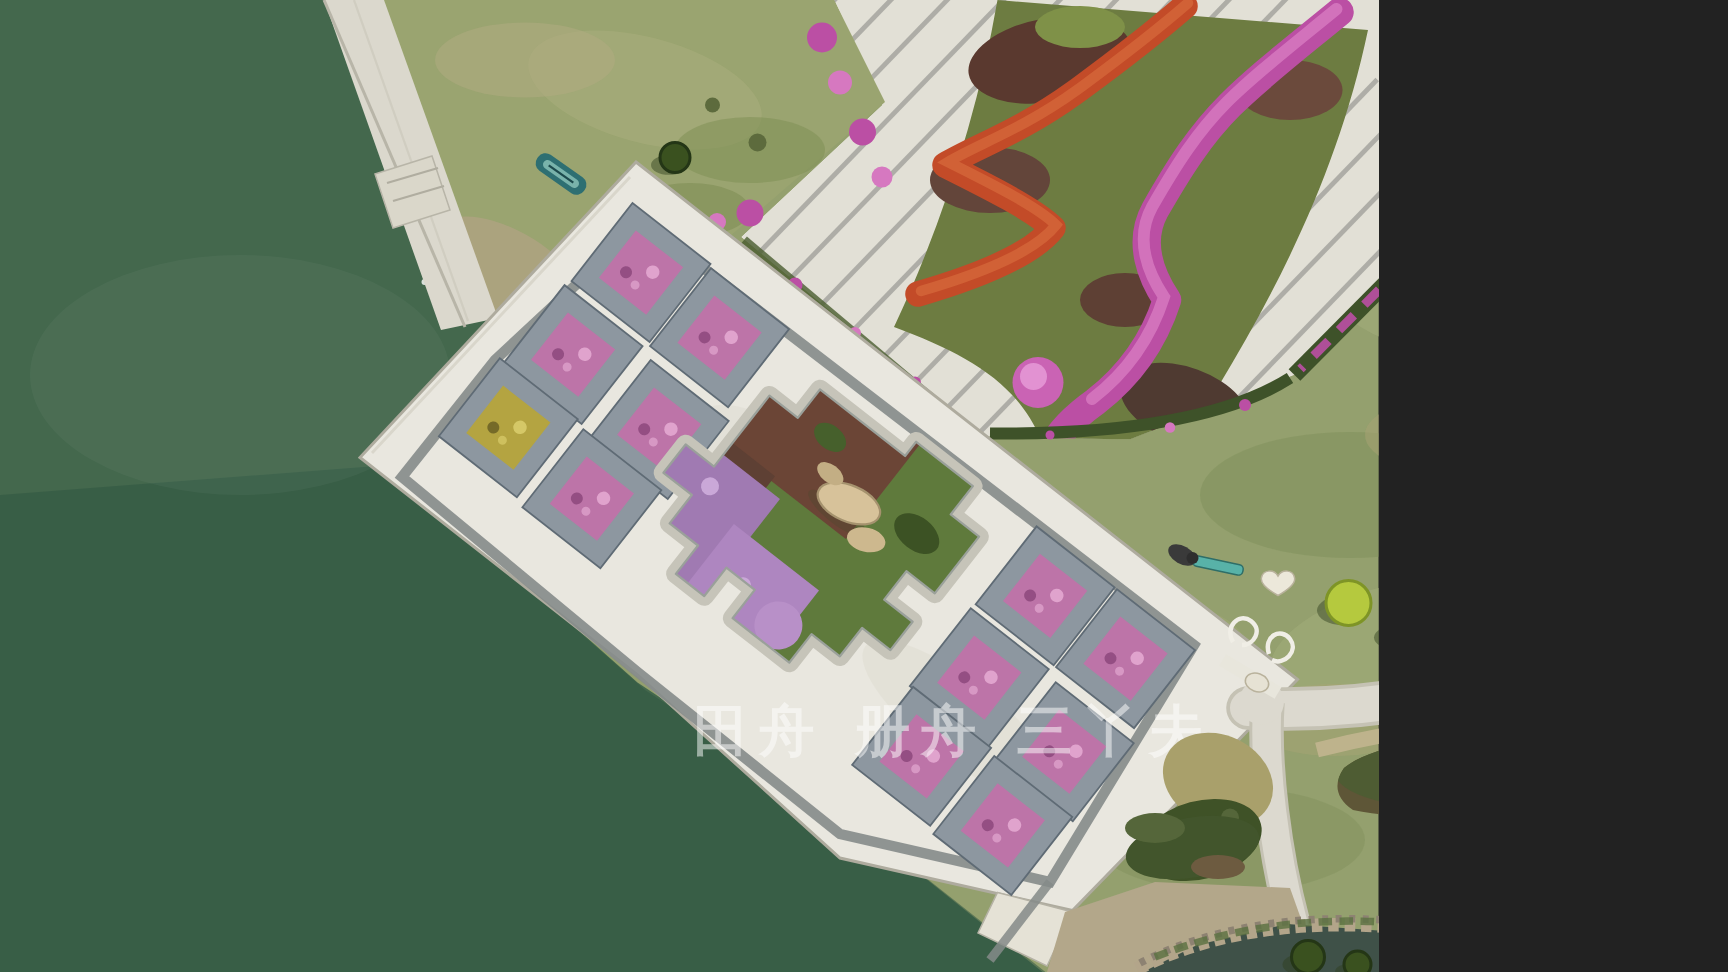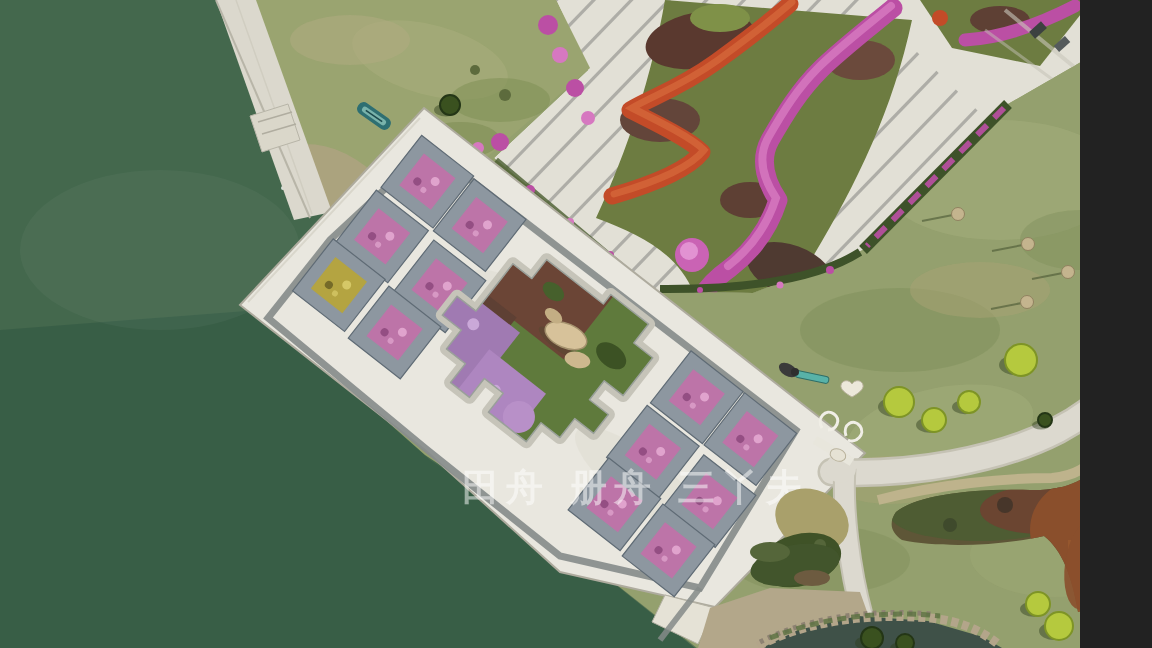--- a/index.html
+++ b/index.html
@@ -1,16 +1,16 @@
 <!DOCTYPE html>
 <html><head>
 <meta charset="utf-8">
 <style>
   html,body{margin:0;padding:0;background:#222;}
-  #stage{width:1080px;height:648px;position:relative;overflow:hidden;
+  #stage{width:919px;height:648px;position:relative;overflow:hidden;
          font-family:"DejaVu Sans",sans-serif;}
   #stage svg{display:block;}
   text.watermark{font-family:"DejaVu Sans",sans-serif;font-weight:bold;
                  letter-spacing:7px;opacity:.5;}
 </style>
 </head>
 <body>
 
 <div id="stage">
 <svg viewBox="0 0 1152 648" width="1152" height="648">

